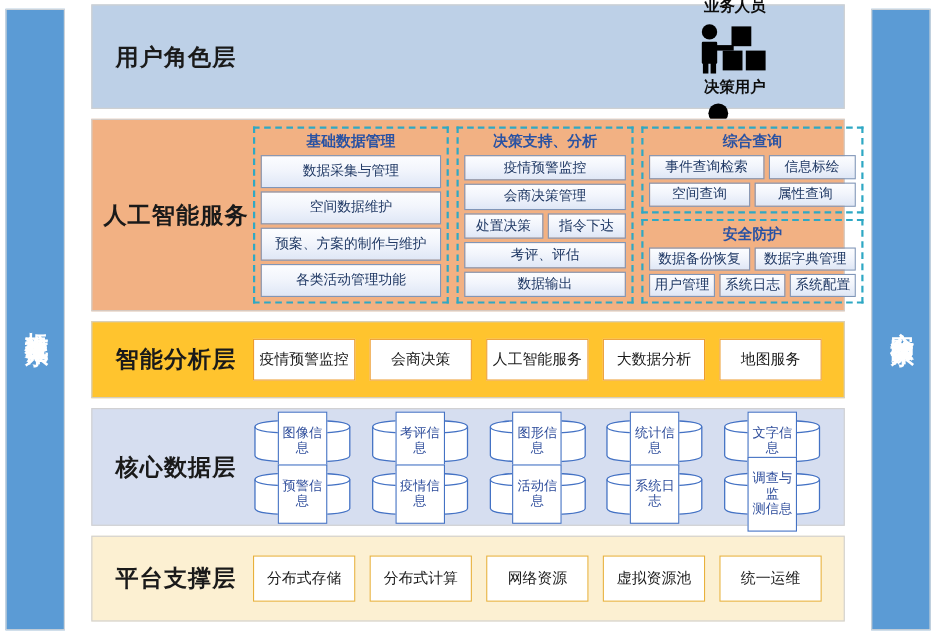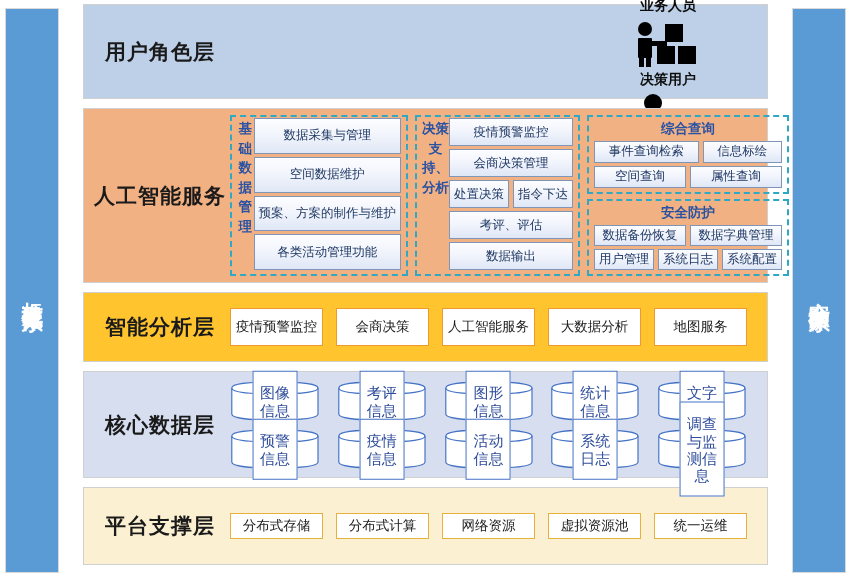--- a/index.html
+++ b/index.html
@@ -129,21 +129,21 @@
     padding: 6px 8px 6px 0;
     height: 100%;
     box-sizing: border-box;
   }
   .group {
     border: 2px dashed #2EA8C4;
     border-style: dashed;
     box-sizing: border-box;
     padding: 1px 5px 4px 5px;
     display: flex;
-    flex-direction: row;
+    flex-direction: column;
   }
   .group-title {
     text-align: center;
     font-size: 13.5px;
     font-weight: bold;
     color: #2952A3;
     line-height: 1.45;
     padding: 1px 0 2px 0;
   }
   .group-rows {
@@ -232,34 +232,34 @@
     height: 42px;
   }
   .db svg { position: absolute; inset: 0; width: 100%; height: 100%; }
   .db-label {
     position: absolute;
     left: 50%;
     top: 52%;
     transform: translate(-50%, -50%);
     border: 1px solid #4472C4;
     background: #ffffff;
-    font-size: 15px;
+    font-size: 12px;
     color: #2E4D9B;
     padding: 12px 3px;
     line-height: 1.15;
     text-align: center;
     white-space: pre-line;
   }
 
   
   #layer-platform {
     background: #FCF0D2;
     height: 78px;
   }
-  .pill.warm { border-color: #E8B13B; height: 26px; }
+  .pill.warm { border-color: #E8B13B; height: 42px; }
 </style>
 </head>
 <body>
 
 <div id="diagram">
 
   <div class="side-bar">
     <div class="side-bar-text">标准规范体系</div>
   </div>
 

